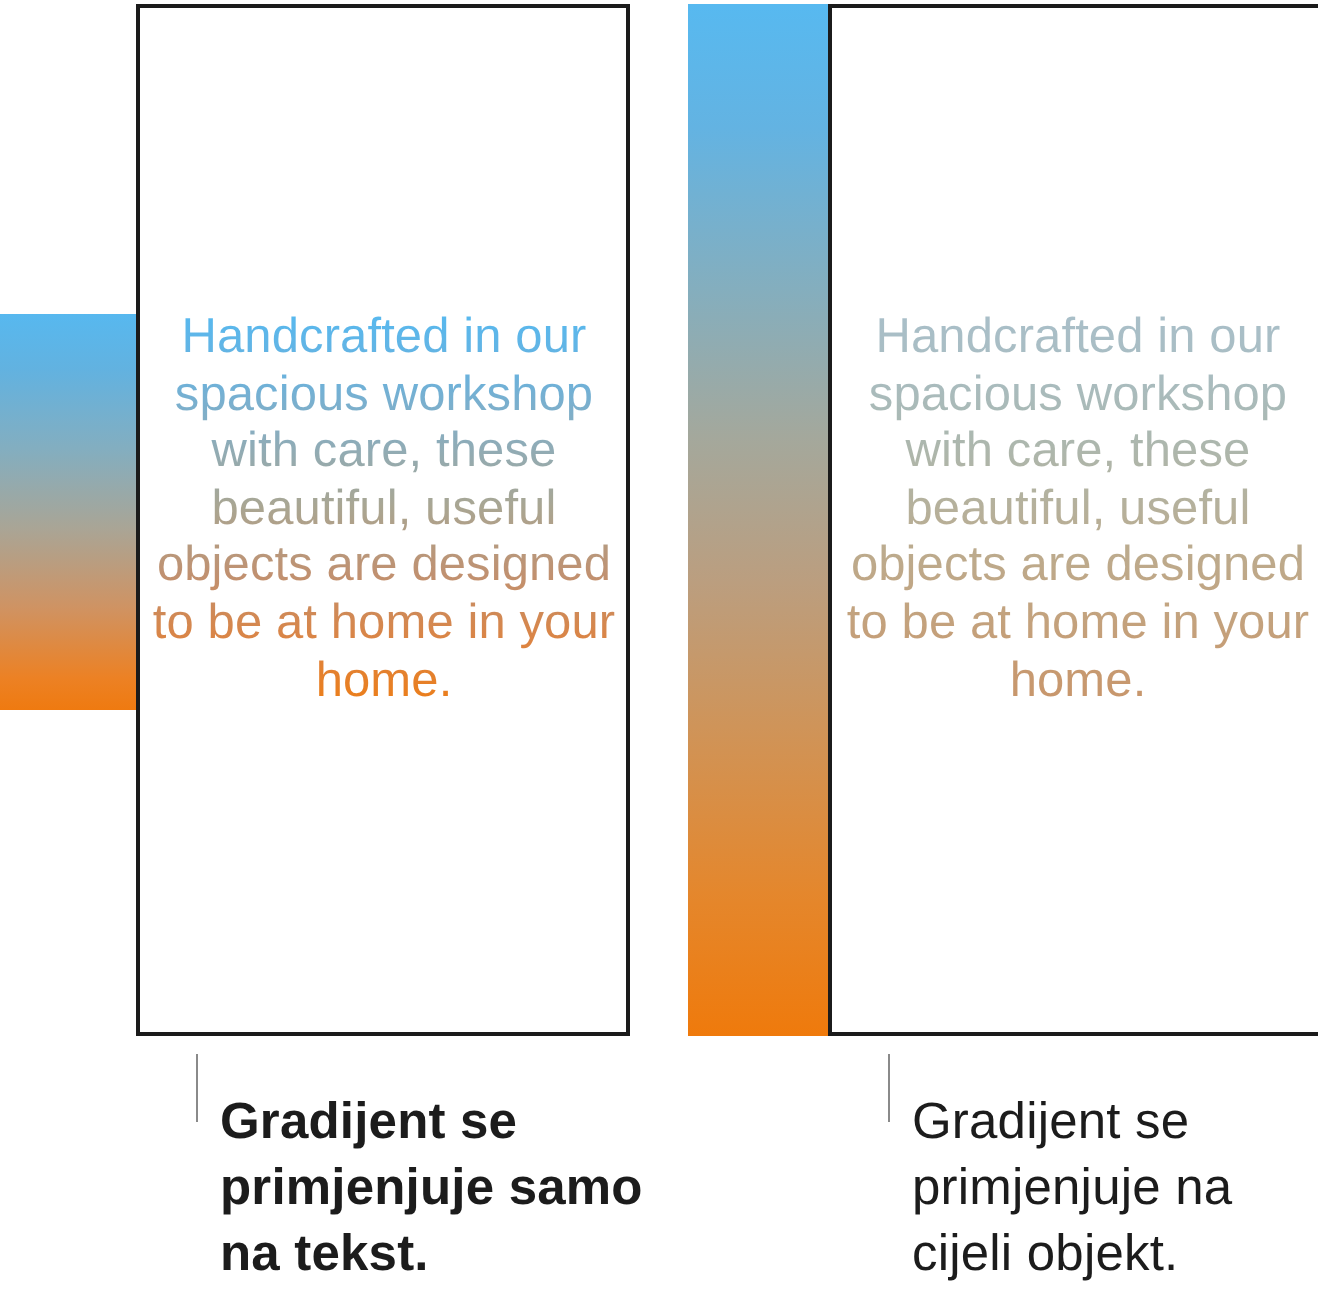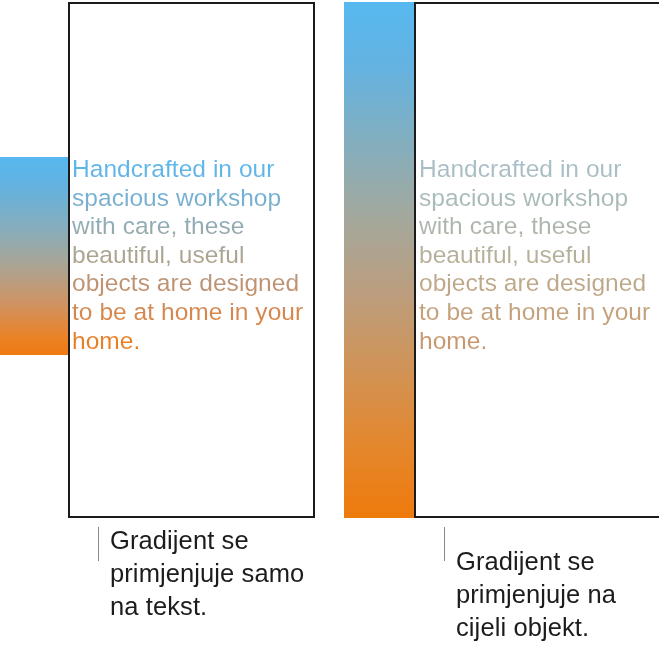--- a/index.html
+++ b/index.html
@@ -67,20 +67,21 @@
         #62b2e0 14%,
         #83aec0 34%,
         #a9a596 54%,
         #cf9363 74%,
         #ec8124 92%,
         #ef7a10 100%);
   }
 
   .para {
     position: absolute;
+    text-align: center;
     font-size: 24.5px;
     line-height: 28.6px;
     letter-spacing: 0.05px;
   }
 
   
   #left-text {
     left: 72px;
     top: 155px;
     width: 240px;
@@ -139,21 +140,21 @@
     -webkit-background-clip: text;
     background-clip: text;
     color: transparent;
     -webkit-text-fill-color: transparent;
   }
 
   
   #left-leader  { left: 98px;  top: 527px; height: 34px; }
   #right-leader { left: 444px; top: 527px; height: 34px; }
 
-  #left-caption  { left: 110px; top: 524px; width: 230px; }
+  #left-caption  { left: 110px; top: 545px; width: 230px; font-weight: bold; }
   #right-caption { left: 456px; top: 545px; width: 210px; }
 </style>
 </head>
 <body>
 
 <div class="stage">
 
   <div class="swatch" id="left-swatch"></div>
 
   <div class="doc-box" id="left-box"></div>

